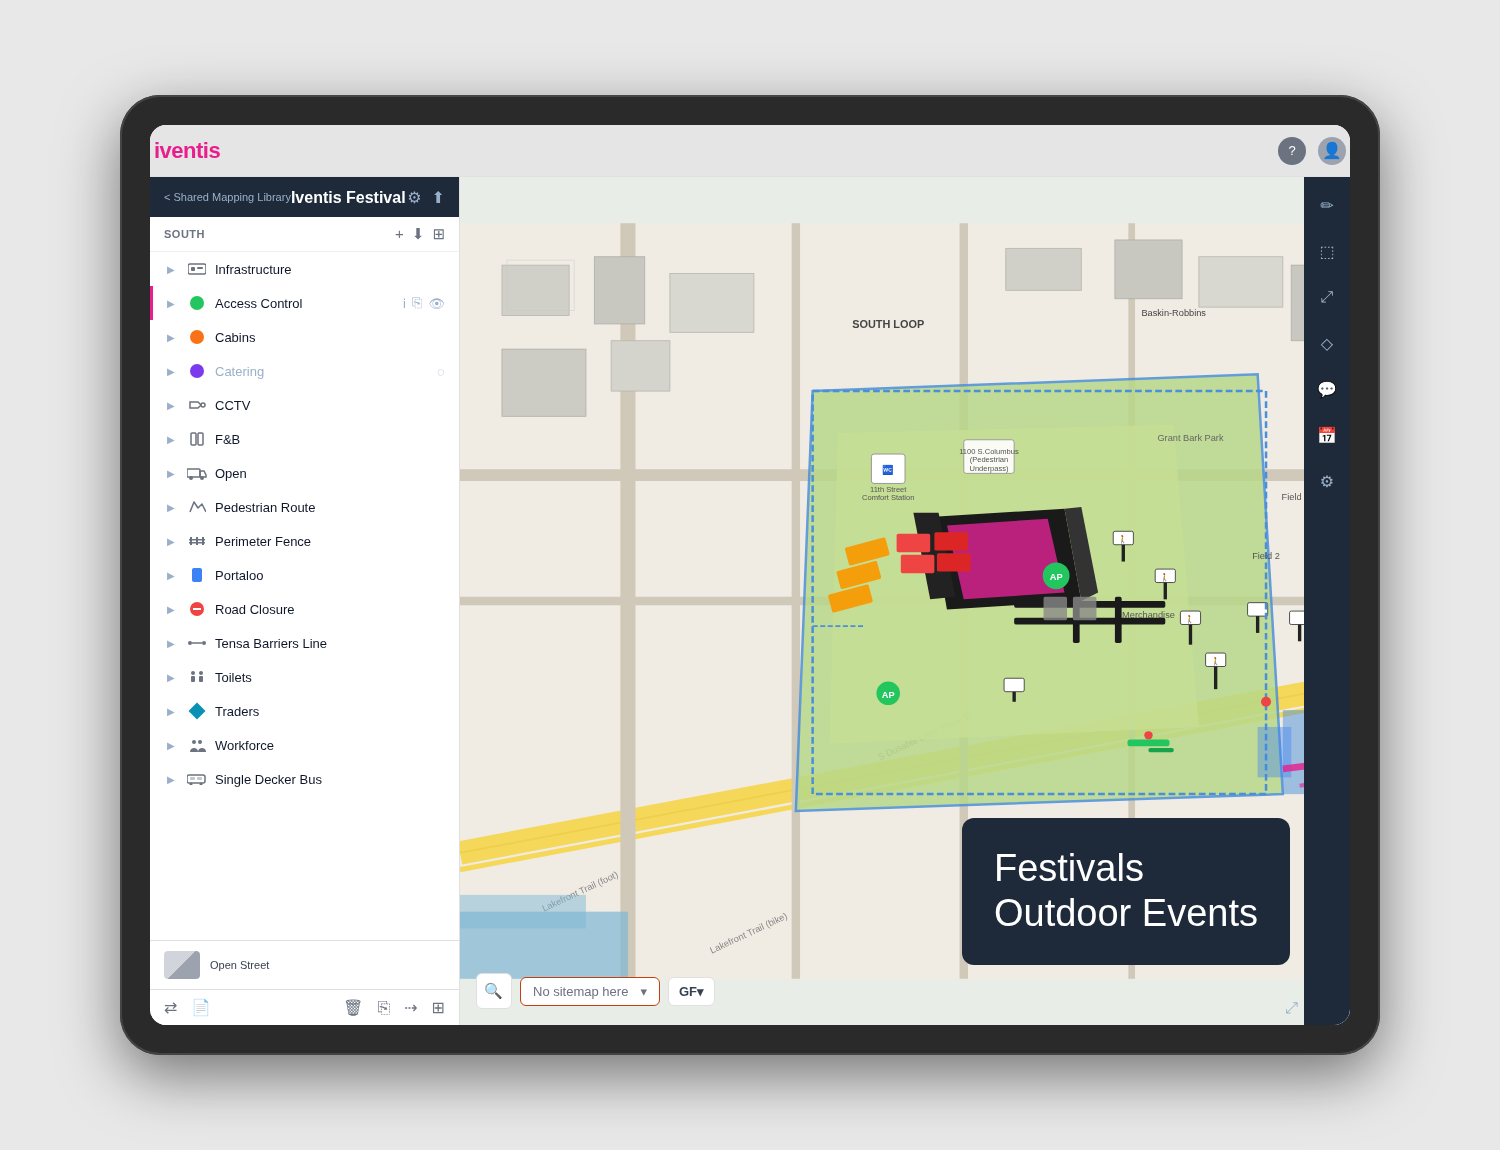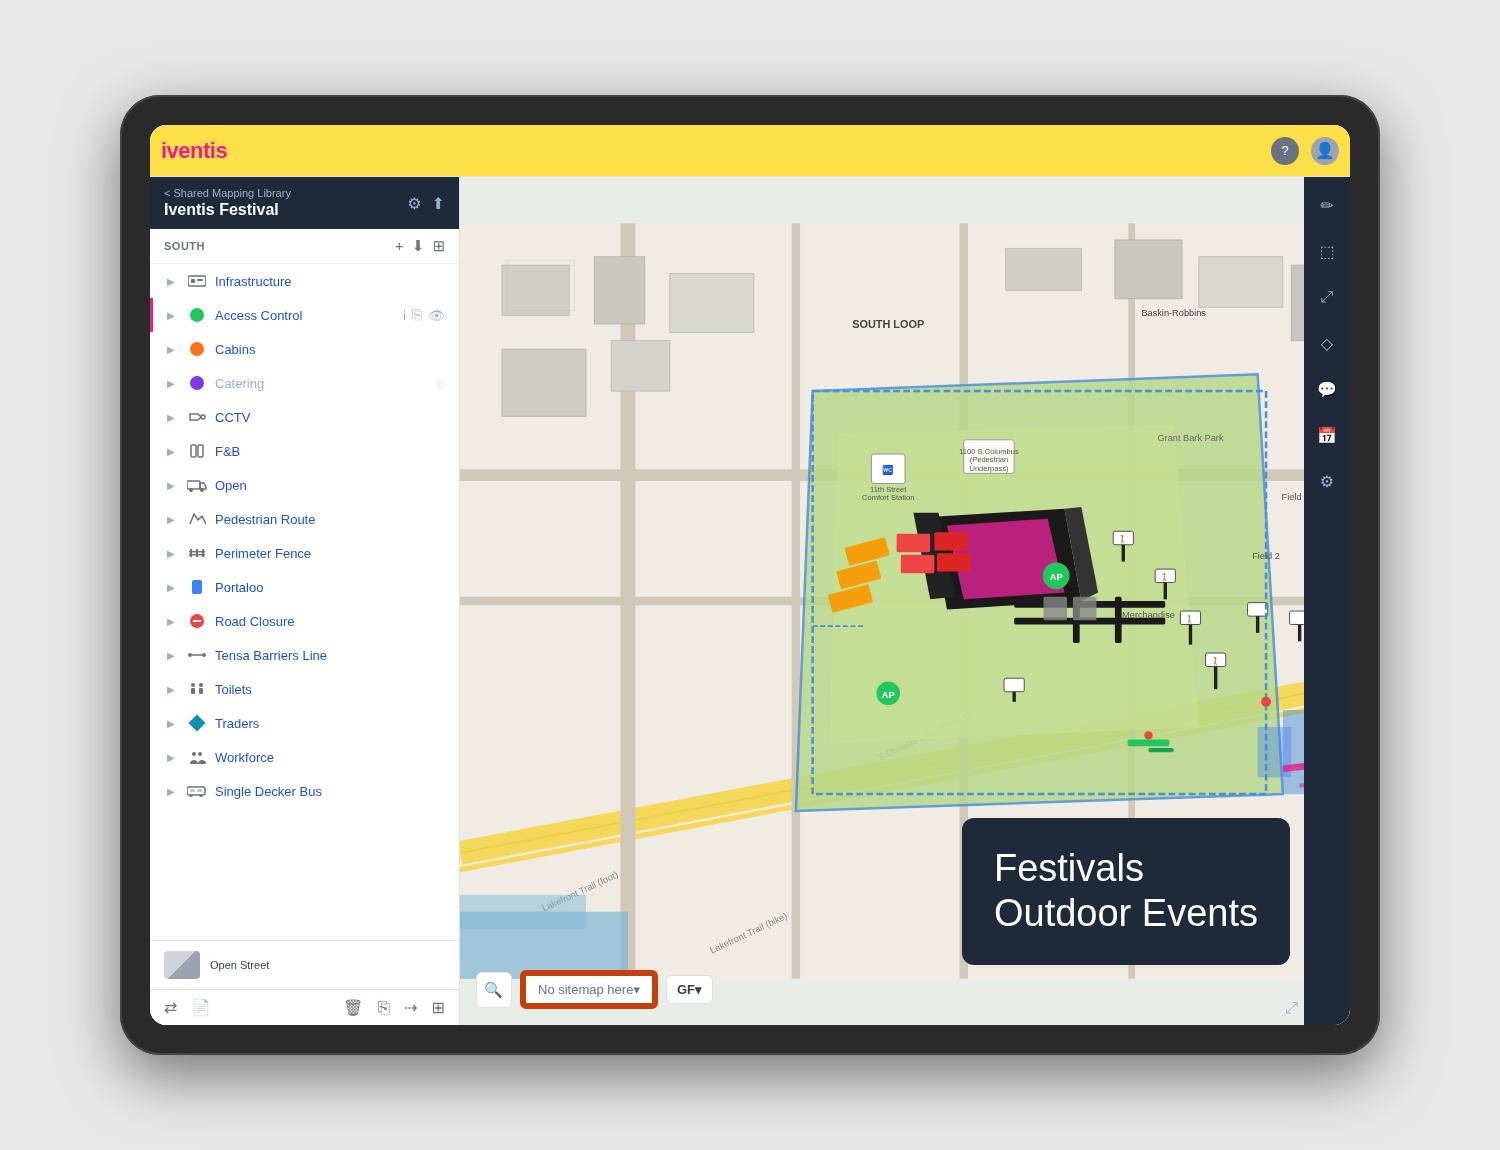--- a/index.html
+++ b/index.html
@@ -25,25 +25,25 @@
       height: 100%;
       background: #fff;
       border-radius: 16px;
       overflow: hidden;
       display: flex;
       flex-direction: column;
     }
     
     .top-bar {
       height: 52px;
-      background: #fde047;
+      background: #e5e5e5;
       border-bottom: 1px solid #e0e0e0;
       display: flex;
       align-items: center;
-      padding: 0 11px;
+      padding: 0 4px;
       flex-shrink: 0;
     }
     .logo {
       font-size: 22px;
       font-weight: 700;
       color: #e91e8c;
       letter-spacing: -0.5px;
     }
     .top-bar-spacer { flex: 1; }
     .top-bar-icons {
@@ -80,21 +80,21 @@
     }
     .sidebar-header {
       background: #1e2a3a;
       padding: 10px 14px;
       display: flex;
       align-items: center;
       justify-content: space-between;
     }
     .sidebar-header-left {
       display: flex;
-      flex-direction: column;
+      flex-direction: row;
     }
     .breadcrumb-link {
       color: #9ab0c8;
       font-size: 11px;
       display: flex;
       align-items: center;
       gap: 4px;
       cursor: pointer;
     }
     .sidebar-title {
@@ -159,21 +159,21 @@
       width: 20px;
       height: 20px;
       display: flex;
       align-items: center;
       justify-content: center;
       font-size: 14px;
       flex-shrink: 0;
     }
     .layer-name {
       font-size: 13px;
-      color: #1d4ed8;
+      color: #0f172a;
       flex: 1;
     }
     .layer-name.muted { color: #9ab0c8; }
     .layer-actions {
       display: flex;
       gap: 6px;
       align-items: center;
     }
     .layer-action-icon {
       color: #9ab0c8;
@@ -283,28 +283,28 @@
       border: 1px solid #e0e0e0;
       border-radius: 6px;
       display: flex;
       align-items: center;
       justify-content: center;
       cursor: pointer;
       font-size: 15px;
     }
     .sitemap-select {
       background: white;
-      border: 6px solid #c2410c;
+      border: 1px solid #c2410c;
       border-radius: 6px;
       padding: 6px 12px;
       font-size: 13px;
       color: #6b7280;
       display: flex;
       align-items: center;
-      gap: 0;
+      gap: 12px;
       cursor: pointer;
     }
     .floor-select {
       background: white;
       border: 1px solid #e0e0e0;
       border-radius: 6px;
       padding: 6px 10px;
       font-size: 13px;
       font-weight: 600;
       color: #374151;

